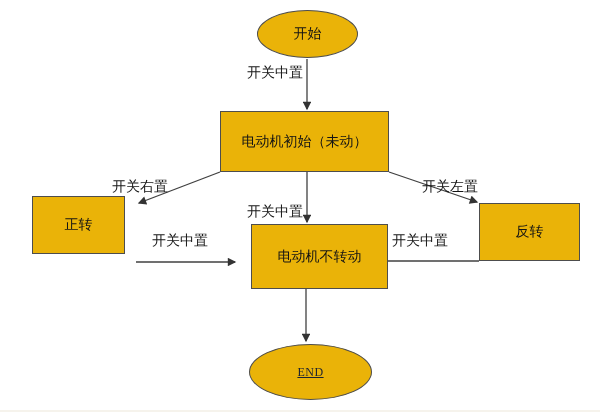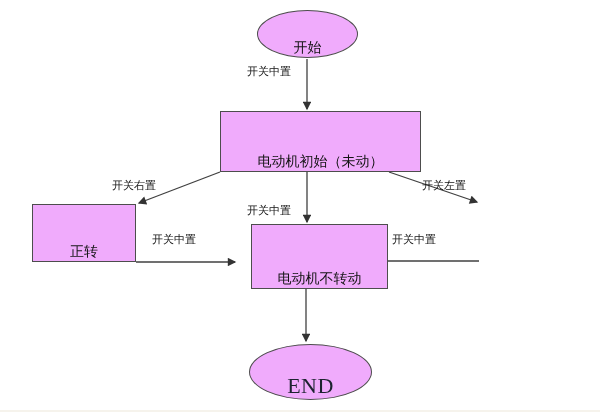--- a/index.html
+++ b/index.html
@@ -16,34 +16,34 @@
   .edges {
     position: absolute;
     left: 0; top: 0;
     width: 600px; height: 412px;
     pointer-events: none;
   }
   .node {
     position: absolute;
     box-sizing: border-box;
     border: 1.5px solid #4d4d4d;
-    background: #f0abfc;
+    background: #eab308;
     display: flex;
-    align-items: flex-end;
+    align-items: center;
     justify-content: center;
     color: #141414;
     font-size: 14px;
     text-align: center;
     white-space: nowrap;
   }
   .ellipse { border-radius: 50%; }
-  .end-text { font-size: 22px; letter-spacing: 0.5px; color: #1d2330; }
+  .end-text { font-size: 12px; letter-spacing: 0.5px; color: #1d2330; text-decoration: underline; }
   .edge-label {
     position: absolute;
-    font-size: 11px;
+    font-size: 14px;
     color: #141414;
     white-space: nowrap;
     line-height: 1;
   }
 </style>
 </head>
 <body>
 
 <div class="canvas">
 
@@ -59,28 +59,31 @@
     <line x1="307" y1="172" x2="307" y2="222" stroke="#404040" stroke-width="1.3" marker-end="url(#ah)"></line>
     <line x1="136" y1="262" x2="235" y2="262" stroke="#404040" stroke-width="1.3" marker-end="url(#ah)"></line>
     <line x1="479" y1="261" x2="376" y2="261" stroke="#404040" stroke-width="1.3" marker-end="url(#ah)"></line>
     <line x1="306" y1="289" x2="306" y2="341" stroke="#404040" stroke-width="1.3" marker-end="url(#ah)"></line>
   </svg>
 
   <div class="node ellipse" style="left:257px; top:10px; width:101px; height:48px;">
     <span>开始</span>
   </div>
 
-  <div class="node" style="left:220px; top:111px; width:201px; height:61px;">
+  <div class="node" style="left:220px; top:111px; width:169px; height:61px;">
     <span>电动机初始（未动）</span>
   </div>
 
-  <div class="node" style="left:32px; top:204px; width:104px; height:58px;">
+  <div class="node" style="left:32px; top:196px; width:93px; height:58px;">
     <span>正转</span>
   </div>
 
+  <div class="node" style="left:479px; top:203px; width:101px; height:58px;">
+    <span>反转</span>
+  </div>
 
   <div class="node" style="left:237px; top:224px; width:137px; height:65px;margin-left:14px;">
     <span>电动机不转动</span>
   </div>
 
   <div class="node ellipse" style="left:249px; top:344px; width:123px; height:56px;">
     <span class="end-text">END</span>
   </div>
 
   <div class="edge-label" style="left:247px; top:66px;">开关中置</div>

